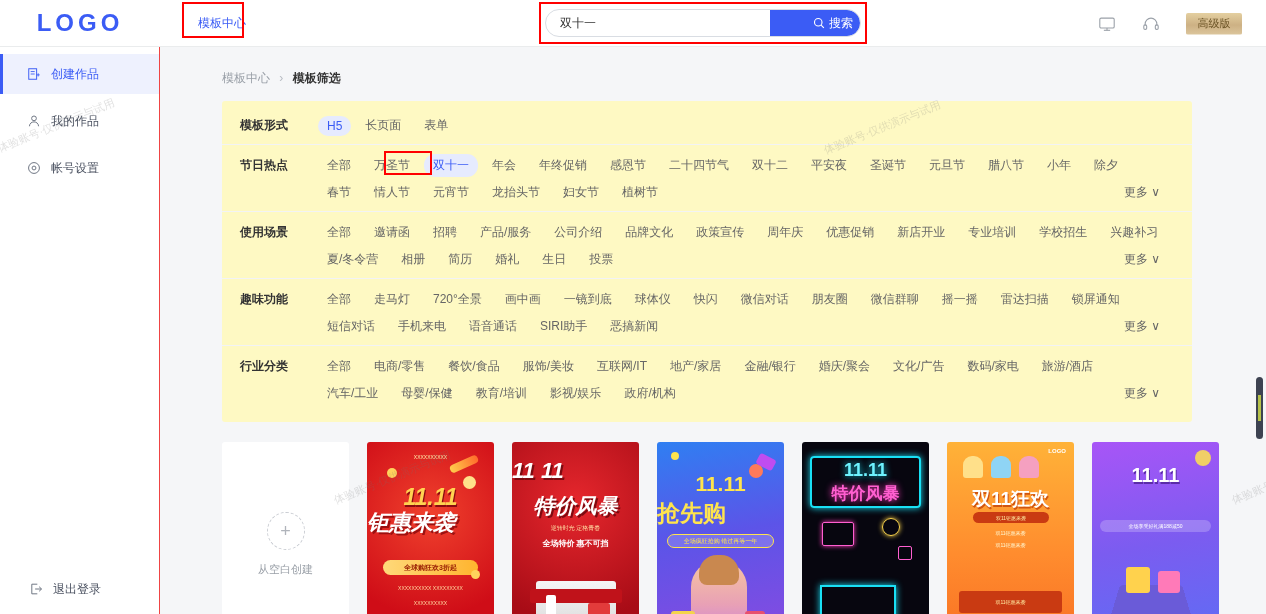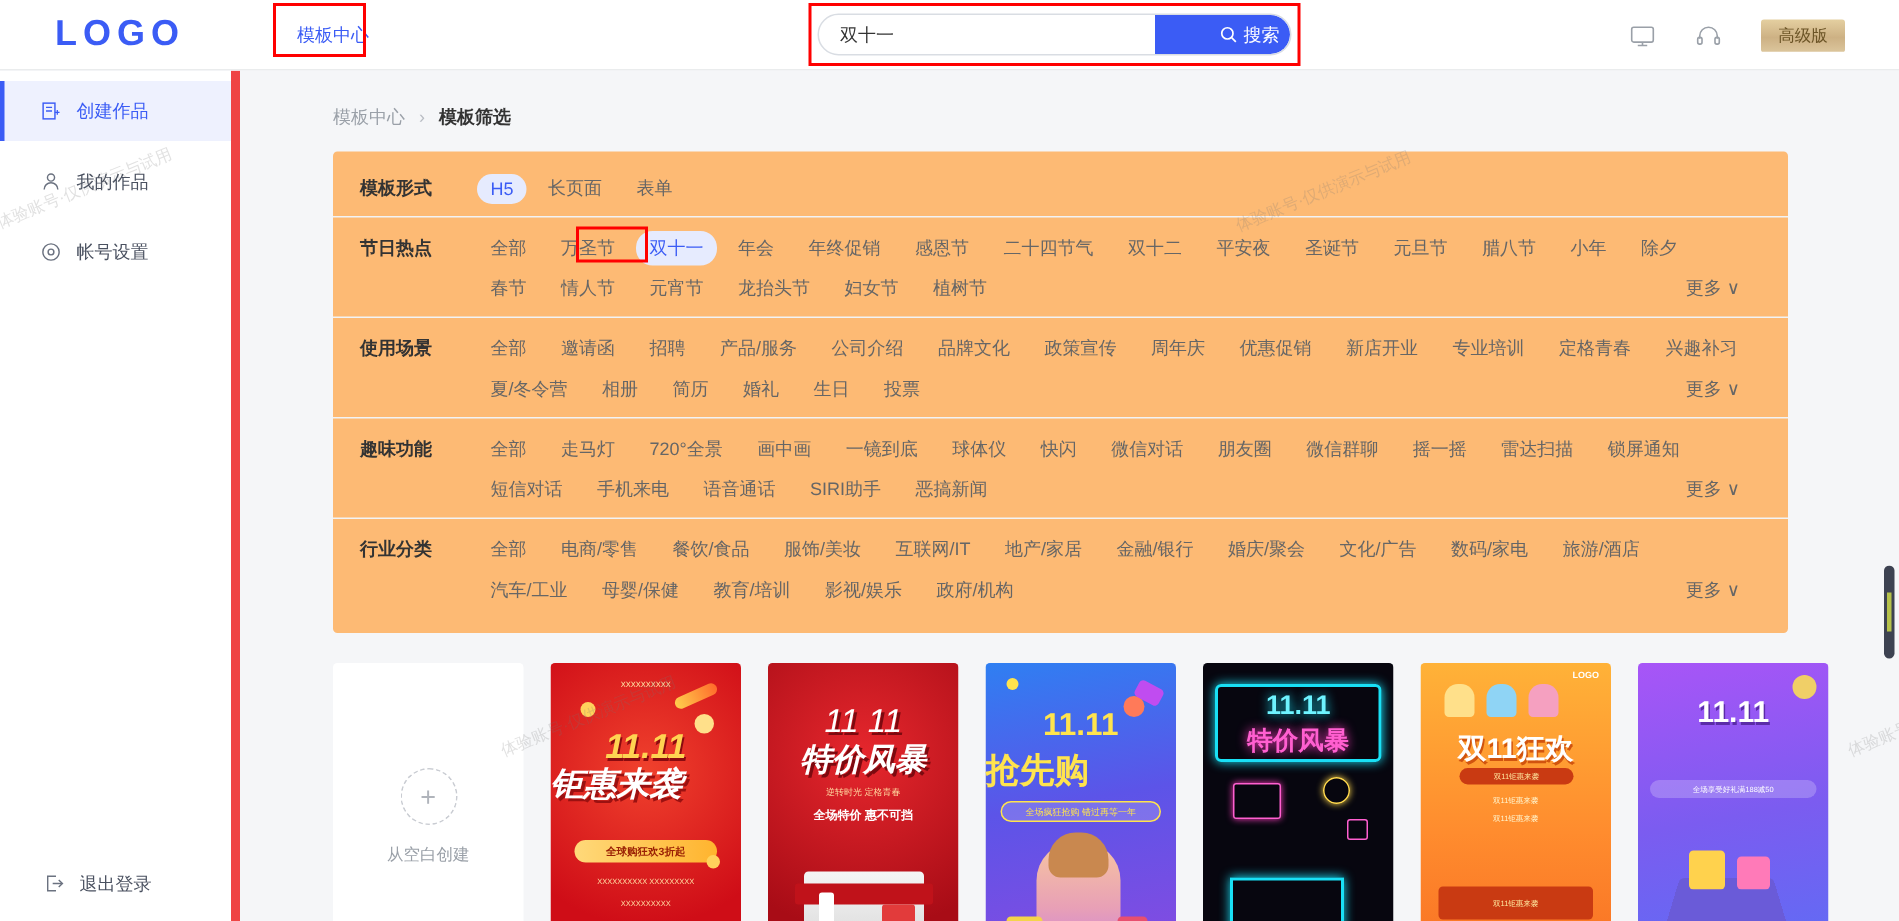--- a/index.html
+++ b/index.html
@@ -42,36 +42,36 @@
   .search-btn {
     width:90px; background:#3b5cf5; color:#fff; border:none;
     display:flex; align-items:center; justify-content:center; gap:4px;
     font-size:12px; cursor:pointer; border-radius:0 14px 14px 0;
     font-family:"Liberation Sans",sans-serif;
     padding-left:42px;
   }
   .redbox.search { left:-6px; top:-7px; width:328px; height:42px; }
 
   .header-right {
-    position:absolute; right:36px; top:0; height:47px;
+    position:absolute; right:24px; top:0; height:47px;
     display:flex; align-items:center; gap:26px;
   }
   .icon-btn { cursor:pointer; color:#9aa0a8; display:flex; align-items:center; }
   .vip-badge {
     width:56px; height:22px; border-radius:2px;
     background:linear-gradient(180deg,#e4cfa0 0%,#cdb184 55%,#dcc69d 100%);
     color:#6b5426; font-size:11px; display:flex;
     align-items:center; justify-content:center; cursor:pointer;
     clip-path: polygon(0 0,100% 0,100% 100%,0 100%);
   }
 
   
   .sidebar {
     position:absolute; top:47px; left:0; width:160px; height:567px;
-    background:#fff; border-right:6px solid #ef4444;
+    background:#fff; border-right:1px solid #ef4444;
   }
   .side-item {
     height:40px; display:flex; align-items:center; gap:10px;
     padding-left:26px; color:#4a5160; cursor:pointer; font-size:12px;
     margin-top:7px;
   }
   .side-item.active {
     background:#eef1fe; color:#3b5cf5; border-left:3px solid #3b5cf5;
     padding-left:23px;
   }
@@ -87,21 +87,21 @@
     position:absolute; top:47px; left:160px; width:1106px; height:567px;
     overflow:hidden; background:#f5f6f8;
   }
   .breadcrumb {
     padding:23px 0 0 62px; font-size:12px; color:#9aa0a8;
   }
   .breadcrumb .cur { color:#333; font-weight:bold; }
   .breadcrumb .sep { margin:0 6px; color:#b8bcc3; }
 
   .filter-card {
-    margin:14px 0 0 62px; width:970px; background:#fdba74;
+    margin:14px 0 0 62px; width:970px; background:#fef9c3;
     border-radius:3px; padding:4px 0 10px 0;
   }
   .frow { display:flex; align-items:flex-start; padding:9px 18px 3px 18px; position:relative; }
   .frow + .frow { border-top:1px solid #f2f3f5; }
   .flabel { width:64px; min-width:64px; font-size:12px; color:#333; font-weight:bold; padding-top:3px; }
   .fopts { flex:1; display:flex; flex-wrap:wrap; align-items:center; padding-left:14px; }
   .fopt {
     font-size:12px; color:#666; padding:3px 9px; margin:0 5px 4px 0;
     border-radius:11px; cursor:pointer; white-space:nowrap;
   }
@@ -284,21 +284,21 @@
           <span class="fopt">邀请函</span>
           <span class="fopt">招聘</span>
           <span class="fopt">产品/服务</span>
           <span class="fopt">公司介绍</span>
           <span class="fopt">品牌文化</span>
           <span class="fopt">政策宣传</span>
           <span class="fopt">周年庆</span>
           <span class="fopt">优惠促销</span>
           <span class="fopt">新店开业</span>
           <span class="fopt">专业培训</span>
-          <span class="fopt">定格青春</span>
+          <span class="fopt">学校招生</span>
           <span class="fopt">兴趣补习</span>
           <span class="fopt">夏/冬令营</span>
           <span class="fopt">相册</span>
           <span class="fopt">简历</span>
           <span class="fopt">婚礼</span>
           <span class="fopt">生日</span>
           <span class="fopt">投票</span>
           <span class="fopt more">更多<span> ∨</span></span>
         </div>
       </div>
@@ -371,21 +371,21 @@
       <div style="position:absolute;top:26px;left:20px;width:10px;height:10px;border-radius:50%;background:#ffd25c"></div>
       <div style="position:absolute;top:34px;left:96px;width:13px;height:13px;border-radius:50%;background:#ffe08a"></div>
       <div style="position:absolute;top:128px;left:104px;width:9px;height:9px;border-radius:50%;background:#ffd25c"></div>
     </div>
         </div>
 
     </div>
       <div class="card">
     <div class="thumb">
           <div style="width:100%;height:100%;background:radial-gradient(circle at 50% 30%,#e6272d,#a80c16 75%)">
-      <div style="position:absolute;top:26px;width:100%;text-align:center;color:#fff;font-size:22px;font-weight:normal;font-style:italic;text-shadow:2px 2px 0 #7d0a10">11 11</div>
+      <div style="position:absolute;top:16px;width:100%;color:#fff;font-size:22px;font-weight:bold;font-style:italic;text-shadow:2px 2px 0 #7d0a10">11 11</div>
       <div style="position:absolute;top:50px;width:100%;text-align:center;color:#fff;font-size:21px;font-weight:bold;font-style:italic;text-shadow:2px 2px 0 #7d0a10">特价风暴</div>
       <div style="position:absolute;top:82px;width:100%;text-align:center;color:#ffd9a0;font-size:6px">逆转时光 定格青春</div>
       <div style="position:absolute;top:96px;width:100%;text-align:center;color:#fff;font-size:8px;font-weight:bold">全场特价 惠不可挡</div>
       <div style="position:absolute;bottom:14px;left:24px;width:80px;height:52px;background:linear-gradient(180deg,#f5f5f5,#d9d9d9);border-radius:3px"></div>
       <div style="position:absolute;bottom:44px;left:18px;width:92px;height:14px;background:#c0121a;border-radius:2px"></div>
       <div style="position:absolute;bottom:18px;left:34px;width:10px;height:34px;background:#fff;border-radius:2px"></div>
       <div style="position:absolute;bottom:18px;left:76px;width:22px;height:26px;background:#e23b3b;border-radius:2px"></div>
     </div>
         </div>
 

